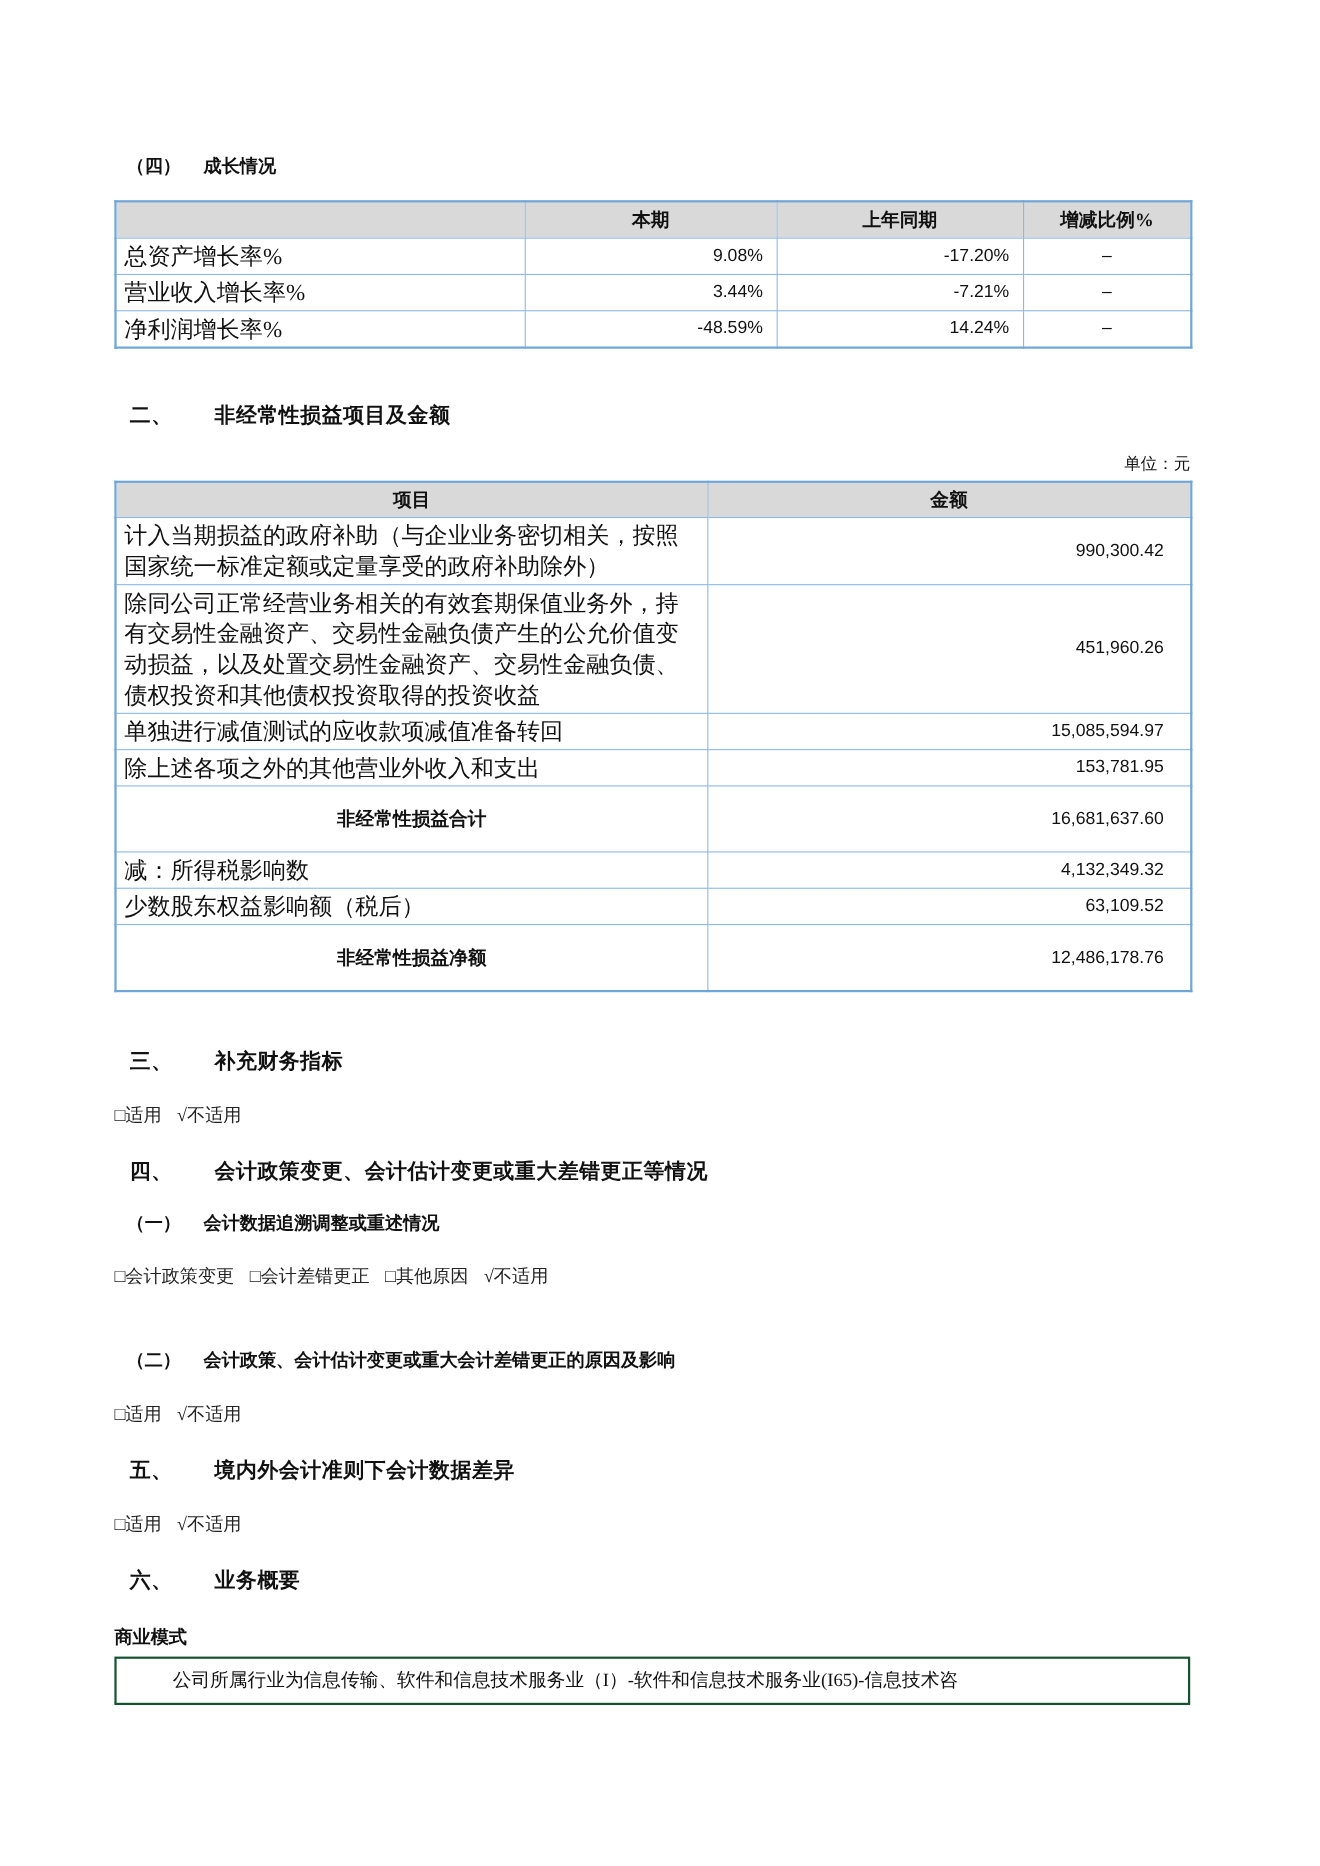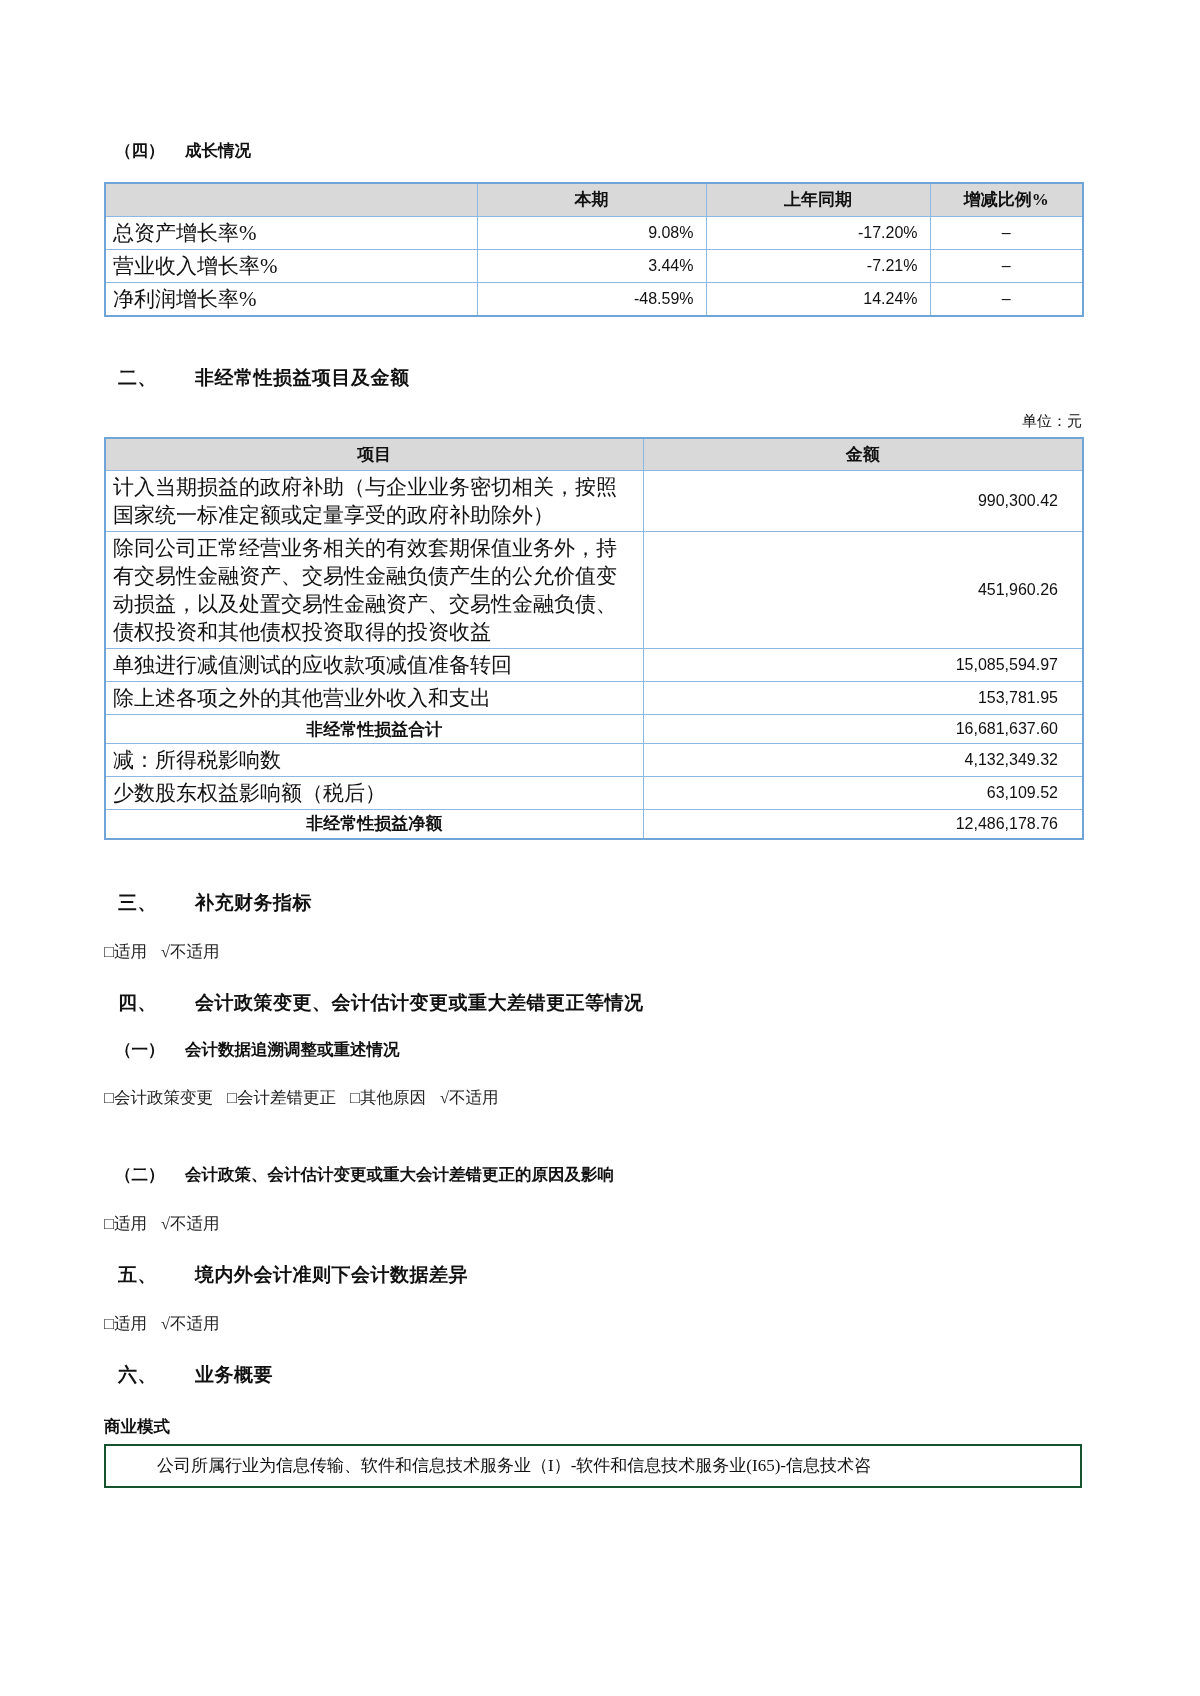--- a/index.html
+++ b/index.html
@@ -46,21 +46,21 @@
     font-family:"Liberation Sans","DejaVu Sans",sans-serif;
     font-size:16px; text-align:right; padding:2px 12px 2px 4px;
   }
   td.dash {
     font-family:"Liberation Sans","DejaVu Sans",sans-serif;
     font-size:16px; text-align:center; padding:2px 4px;
   }
   .t1 tbody tr { height:30px; }
   .t2 td.num { padding-right:24px; }
   .t2 tr.single { height:29px; }
-  .t2 td.total-lbl { font-size:17px; font-weight:bold; text-align:center; padding:2px 6px; }
+  .t2 td.total-lbl { font-size:17px; font-weight:bold; text-align:center; padding:18px 6px; }
 
   
   .mt-table1 { margin-top:20px; }
   .mt-sec2 { margin-top:48px; }
   .mt-unit { margin-top:21px; }
   .mt-table2 { margin-top:6px; }
   .mt-sec3 { margin-top:50px; }
   .mt-check1 { margin-top:25px; }
   .mt-sec4 { margin-top:27px; }
   .mt-sub1 { margin-top:23px; }

